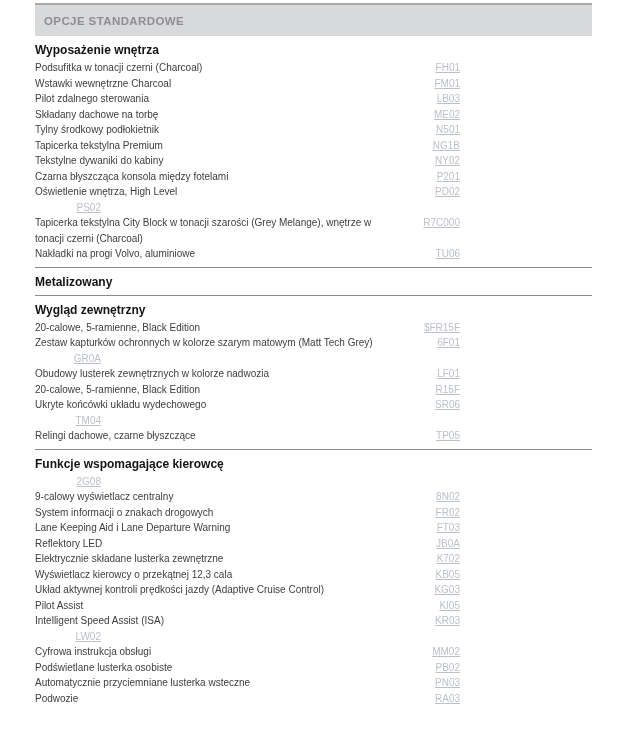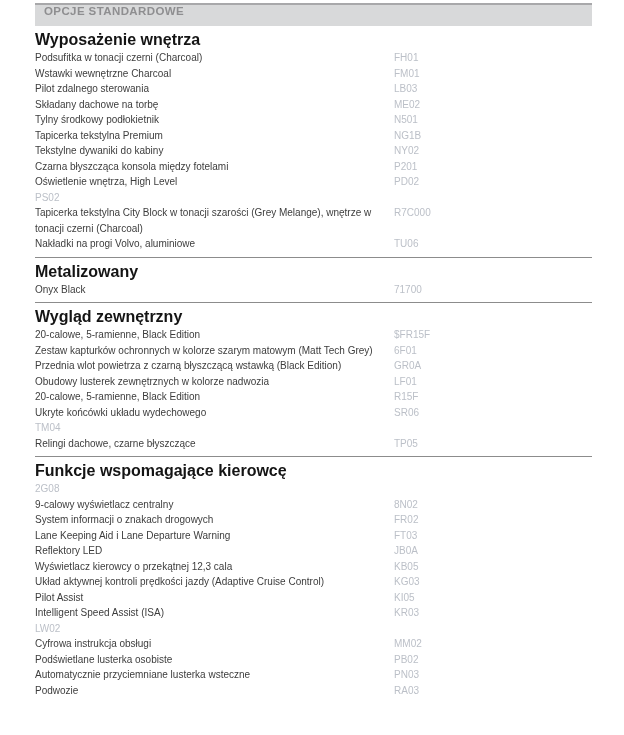--- a/index.html
+++ b/index.html
@@ -13,61 +13,63 @@
     overflow: hidden;
     font-family: "Liberation Sans", sans-serif;
     -webkit-font-smoothing: antialiased;
   }
   .page {
     margin-left: 35px;
     width: 557px;
   }
   .header-bar {
     margin-top: 3px;
-    height: 23px;
+    height: 33px;
     background: var(--header-bg, #d8d9da);
     border-top: 2px solid var(--header-border, #a8a8aa);
     display: flex;
+    align-items: center;
     padding-left: 9px;
     box-sizing: border-box;
   }
   .header-bar .title {
     font-size: 11.5px;
     font-weight: bold;
     letter-spacing: 0.4px;
     color: var(--header-text, #8e8e90);
   }
   .section {
     padding-top: 6px;
   }
   .section-title {
-    font-size: 16px;
+    font-size: 12px;
     font-weight: bold;
     color: var(--title-text, #141414);
     line-height: 16px;
     margin-bottom: 2px;
   }
   .row {
     display: flex;
     align-items: flex-start;
     padding-right: 132px;
     line-height: 15.5px;
     font-size: 10px;
   }
   .row .label {
     flex: 1 1 auto;
     color: var(--label-text, #3d3d3d);
     padding-right: 10px;
   }
   .row .code {
     flex: 0 0 66px;
     width: 66px;
-    text-align: left;
+    text-align: right;
     color: var(--code-text, #bcc0c8);
     white-space: nowrap;
+    text-decoration: underline;
   }
   .divider {
     border: none;
     border-top: 1px solid var(--divider, #8c8c8c);
     height: 0;
     margin: 5px 0 0 0;
   }
 </style>
 </head>
 <body>
@@ -123,38 +125,33 @@
           <span class="code">R7C000</span>
         </div>
         <div class="row">
           <span class="label">Nakładki na progi Volvo, aluminiowe</span>
           <span class="code">TU06</span>
         </div>
       </div>
       <div class="divider"></div>
       <div class="section">
         <div class="section-title">Metalizowany</div>
-        <div class="row">
-          <span class="label">Onyx Black</span>
-          <span class="code">71700</span>
-        </div>
       </div>
       <div class="divider"></div>
       <div class="section">
         <div class="section-title">Wygląd zewnętrzny</div>
         <div class="row">
           <span class="label">20-calowe, 5-ramienne, Black Edition</span>
           <span class="code">$FR15F</span>
         </div>
         <div class="row">
           <span class="label">Zestaw kapturków ochronnych w kolorze szarym matowym (Matt Tech Grey)</span>
           <span class="code">6F01</span>
         </div>
         <div class="row">
-          <span class="label">Przednia wlot powietrza z czarną błyszczącą wstawką (Black Edition)</span>
           <span class="code">GR0A</span>
         </div>
         <div class="row">
           <span class="label">Obudowy lusterek zewnętrznych w kolorze nadwozia</span>
           <span class="code">LF01</span>
         </div>
         <div class="row">
           <span class="label">20-calowe, 5-ramienne, Black Edition</span>
           <span class="code">R15F</span>
         </div>
@@ -184,20 +181,24 @@
           <span class="label">System informacji o znakach drogowych</span>
           <span class="code">FR02</span>
         </div>
         <div class="row">
           <span class="label">Lane Keeping Aid i Lane Departure Warning</span>
           <span class="code">FT03</span>
         </div>
         <div class="row">
           <span class="label">Reflektory LED</span>
           <span class="code">JB0A</span>
+        </div>
+        <div class="row">
+          <span class="label">Elektrycznie składane lusterka zewnętrzne</span>
+          <span class="code">K702</span>
         </div>
         <div class="row">
           <span class="label">Wyświetlacz kierowcy o przekątnej 12,3 cala</span>
           <span class="code">KB05</span>
         </div>
         <div class="row">
           <span class="label">Układ aktywnej kontroli prędkości jazdy (Adaptive Cruise Control)</span>
           <span class="code">KG03</span>
         </div>
         <div class="row">

